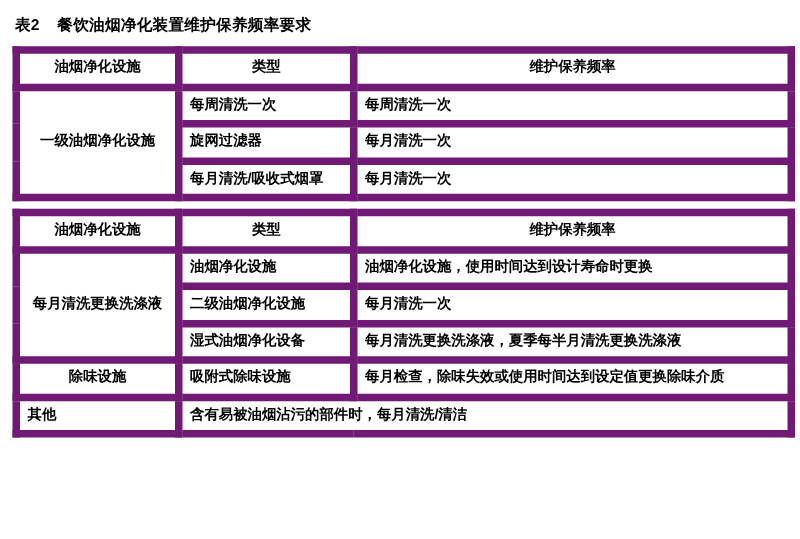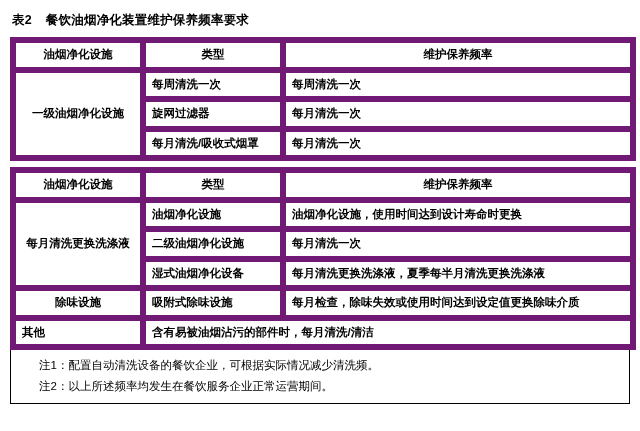--- a/index.html
+++ b/index.html
@@ -147,19 +147,15 @@
           <td class="ctr">除味设施</td>
           <td class="lft">吸附式除味设施</td>
           <td class="lft">每月检查，除味失效或使用时间达到设定值更换除味介质</td>
         </tr>
         <tr>
           <td class="lft">其他</td>
           <td class="lft" colspan="2">含有易被油烟沾污的部件时，每月清洗/清洁</td>
         </tr>
       </tbody>
     </table>
-    <div class="notes">
-      <div class="note-line">注1：配置自动清洗设备的餐饮企业，可根据实际情况减少清洗频。</div>
-      <div class="note-line">注2：以上所述频率均发生在餐饮服务企业正常运营期间。</div>
-    </div>
   </div>
 
 </div>
 
 </body></html>

